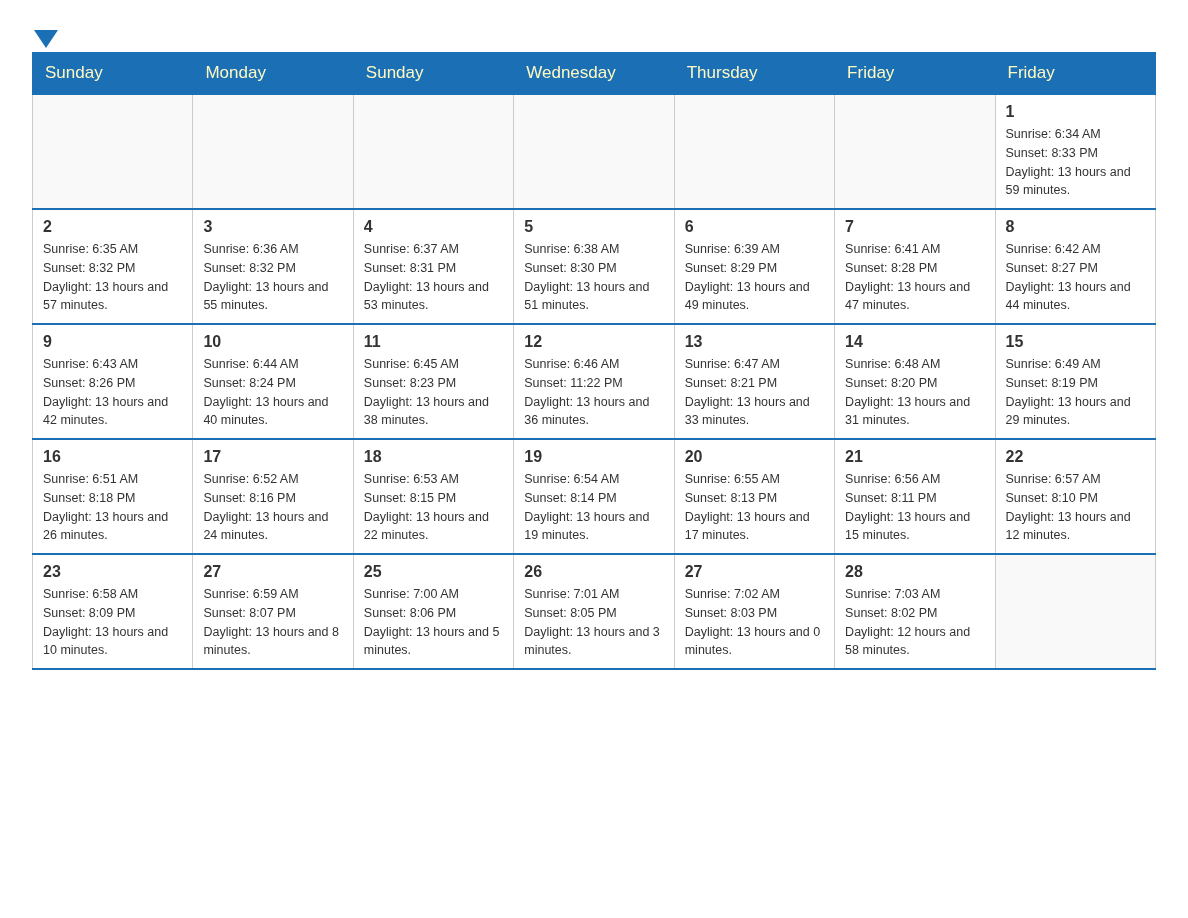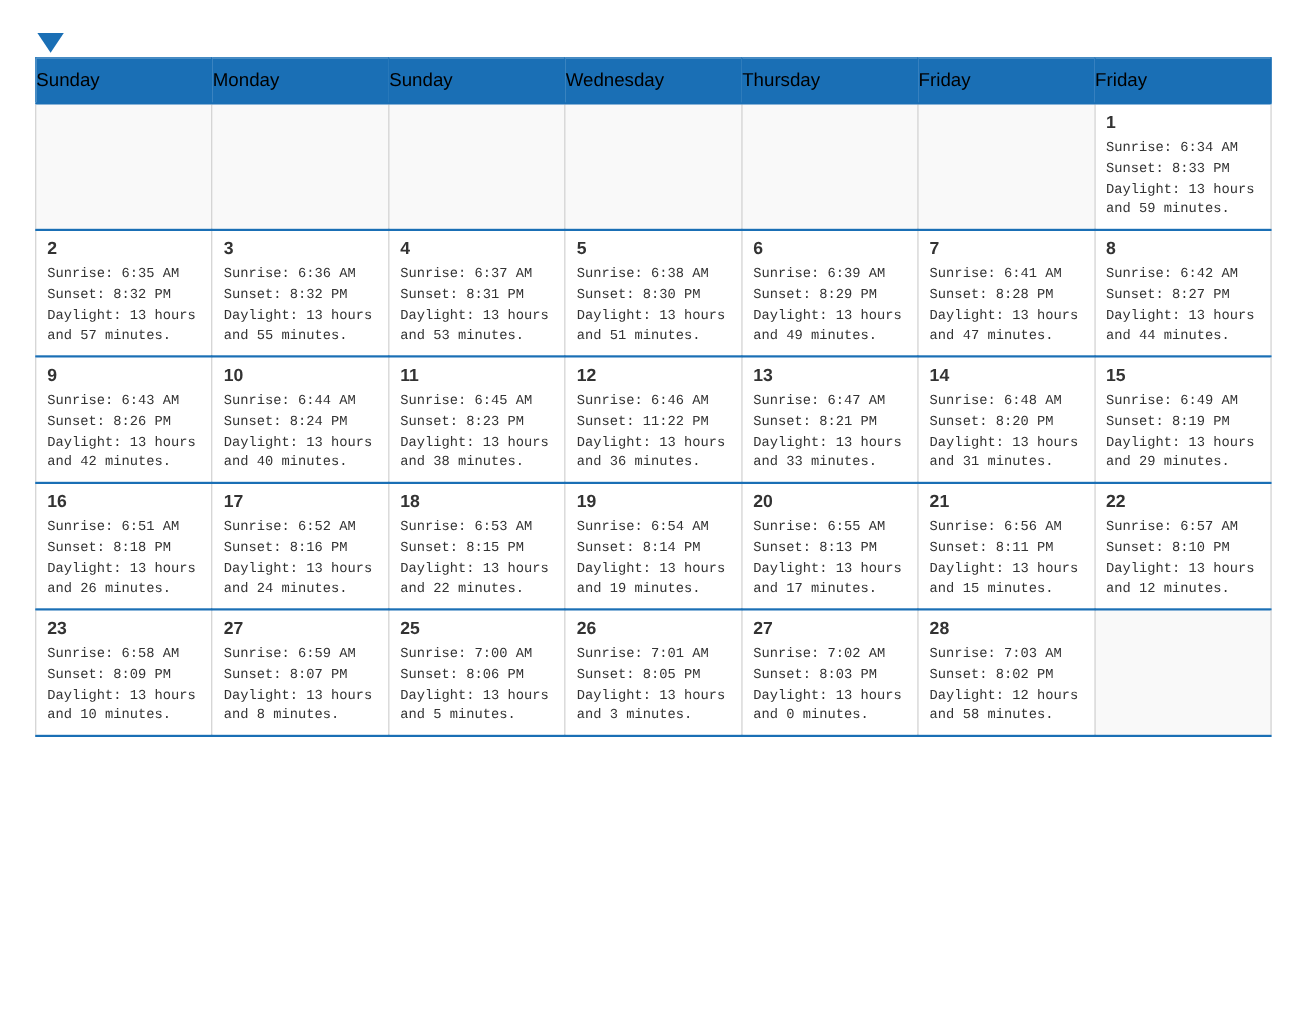--- a/index.html
+++ b/index.html
@@ -62,22 +62,22 @@
       color: #444;
       margin-top: 4px;
     }
     .calendar {
       width: 100%;
       border-collapse: collapse;
       border: 1px solid #ccc;
     }
     .calendar th {
       background-color: #1a6fb5;
-      color: #000000;
-      padding: 10px 0;
+      color: #fef9c3;
+      padding: 10px 12px;
       text-align: left;
       font-size: 17px;
       font-weight: normal;
       border: 1px solid #1a6fb5;
     }
     .calendar td {
       vertical-align: top;
       padding: 8px 10px;
       border: 1px solid #ccc;
       width: calc(100% / 7);
@@ -91,21 +91,20 @@
     .day-number {
       font-size: 16px;
       font-weight: bold;
       margin-bottom: 4px;
       display: block;
     }
     .day-info {
       font-size: 12.5px;
       line-height: 1.5;
       color: #333;
-      font-family: Liberation Mono, monospace;
     }
     .empty-cell {
       background: #f9f9f9;
     }
     .week-row td {
       height: 110px;
     }
   </style>
 </head>
 <body>

